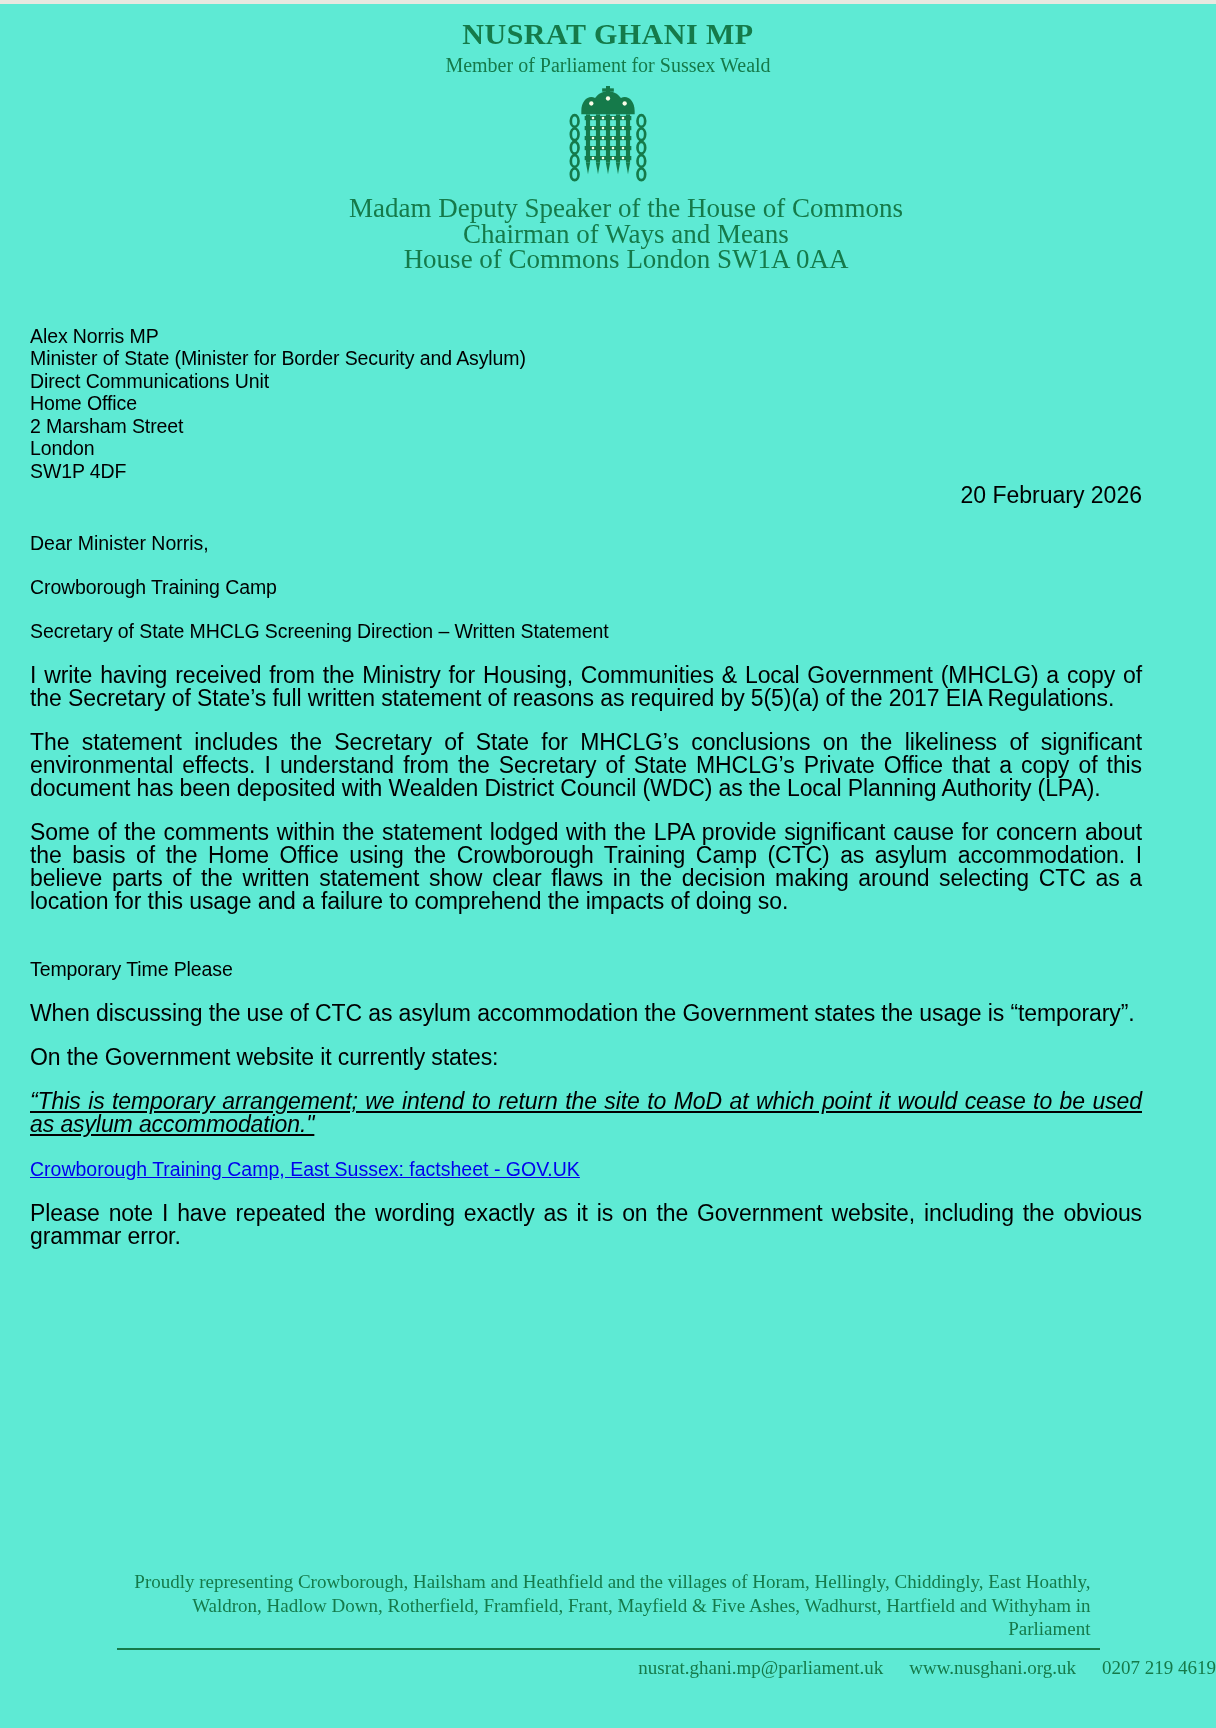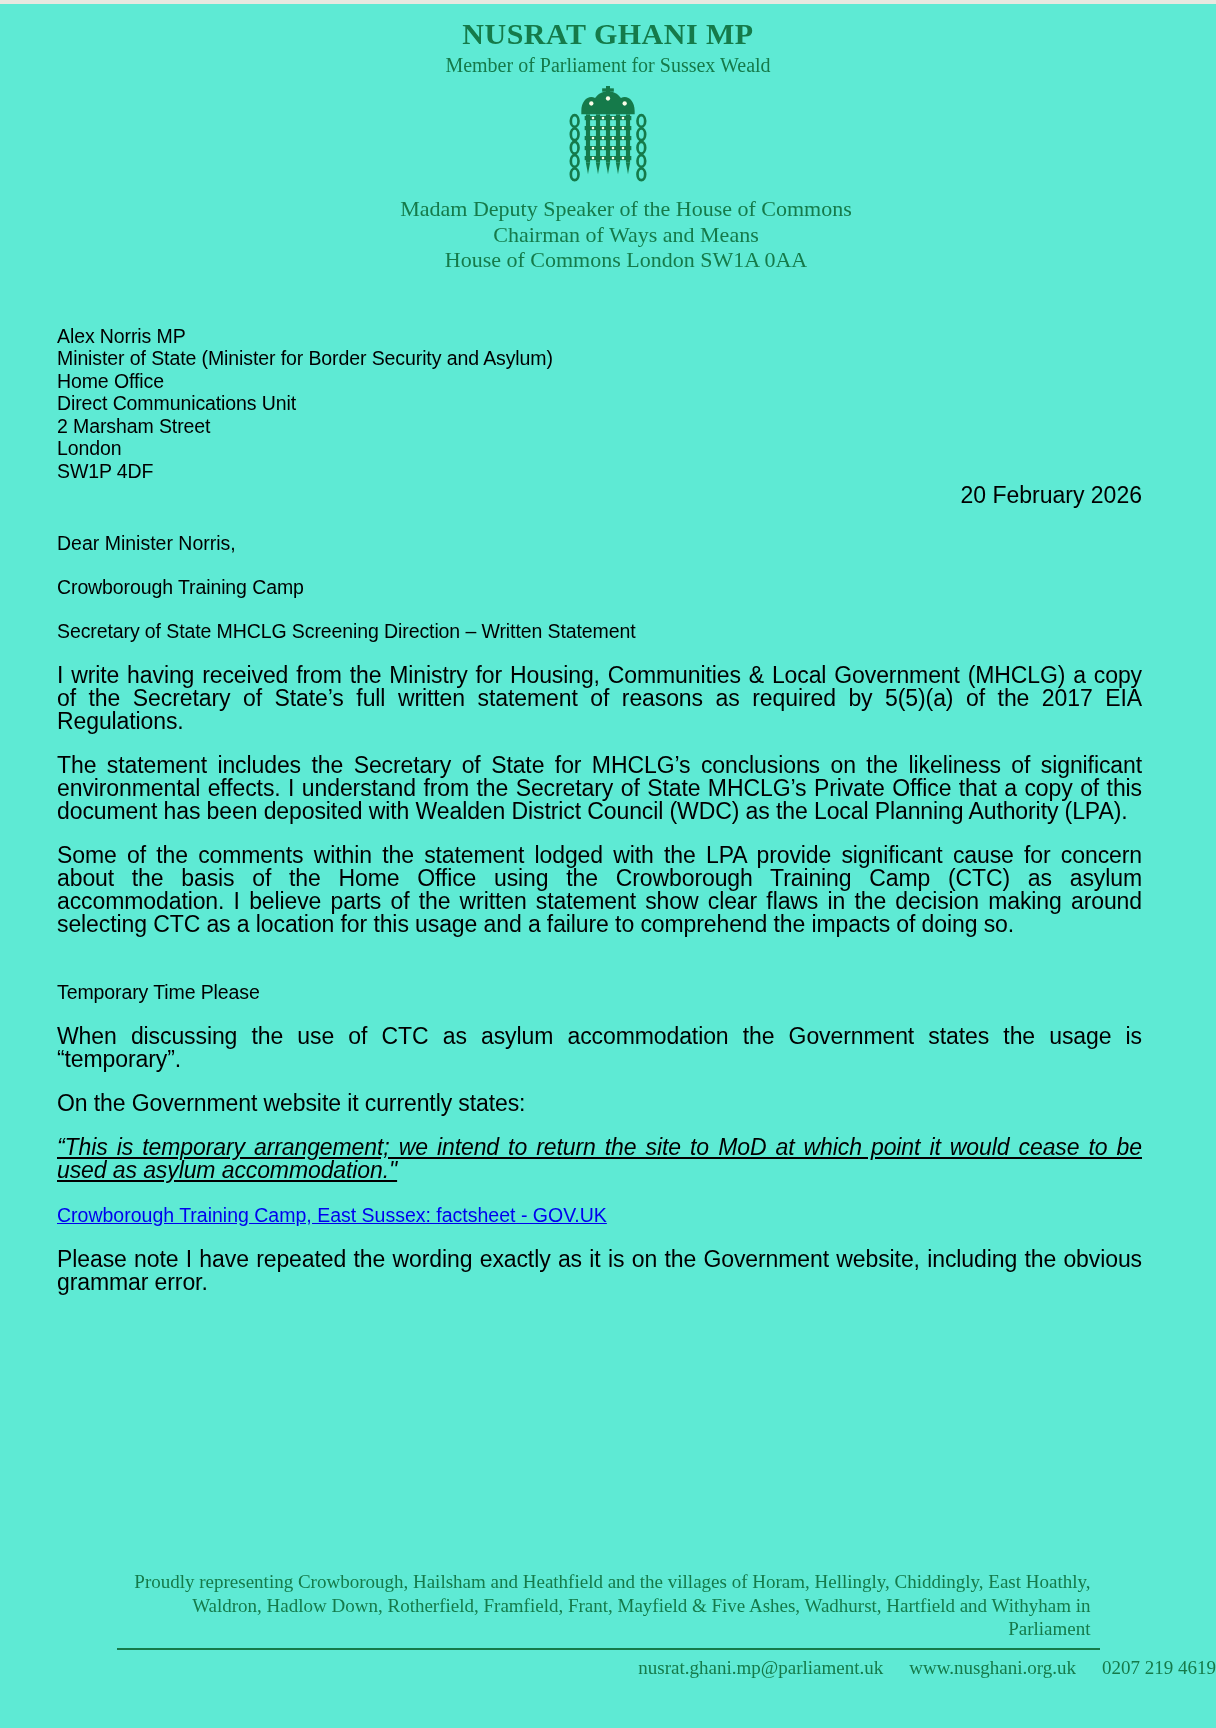--- a/index.html
+++ b/index.html
@@ -16,24 +16,24 @@
   .letterhead {
     padding-top:13px;
     text-align:center;
     color:#157A4A;
     font-family:"Liberation Serif", serif;
   }
   .mp-name { font-size:30px; font-weight:bold; letter-spacing:.5px; line-height:34px; }
   .mp-subtitle { font-size:20px; line-height:24px; margin-top:2px; }
   .logo-wrap { margin-top:9px; line-height:0; }
   .logo-wrap svg { width:84px; height:100px; }
-  .role-lines { margin-top:10px; font-size:22px; line-height:25.5px;padding-left:36px; }
+  .role-lines { margin-top:10px; font-size:27px; line-height:25.5px;padding-left:36px; }
   
   .letter-body {
-    padding:0 74px 0 57px; 
+    padding:0 74px 0 30px; 
   }
   .recipient { margin-top:52px; font-size:19.5px; line-height:22.5px; letter-spacing:-.1px; }
   .date-line { margin-top:2px; text-align:right; font-size:23px; line-height:23px; }
   .salutation { margin:25px 0 0; font-size:19.5px; line-height:23px; }
   .subject { margin:21px 0 0; font-size:19.5px; line-height:23px; font-weight:normal; letter-spacing:-.1px; }
   p.para {
     margin:21px 0 0;
     font-size:23px; line-height:23px;
     text-align:justify;
     letter-spacing:-.1px;
@@ -148,22 +148,22 @@
       <div>Chairman of Ways and Means</div>
       <div>House of Commons London SW1A 0AA</div>
     </div>
   </div>
 
   <div class="letter-body">
 
     <div class="recipient">
       <div>Alex Norris MP</div>
       <div>Minister of State (Minister for Border Security and Asylum)</div>
+      <div>Direct Communications Unit</div>
       <div>Home Office</div>
-      <div>Direct Communications Unit</div>
       <div>2 Marsham Street</div>
       <div>London</div>
       <div>SW1P 4DF</div>
     </div>
 
     <div class="date-line">20 February 2026</div>
 
     <p class="salutation">Dear Minister Norris,</p>
 
     <p class="subject">Crowborough Training Camp</p>

